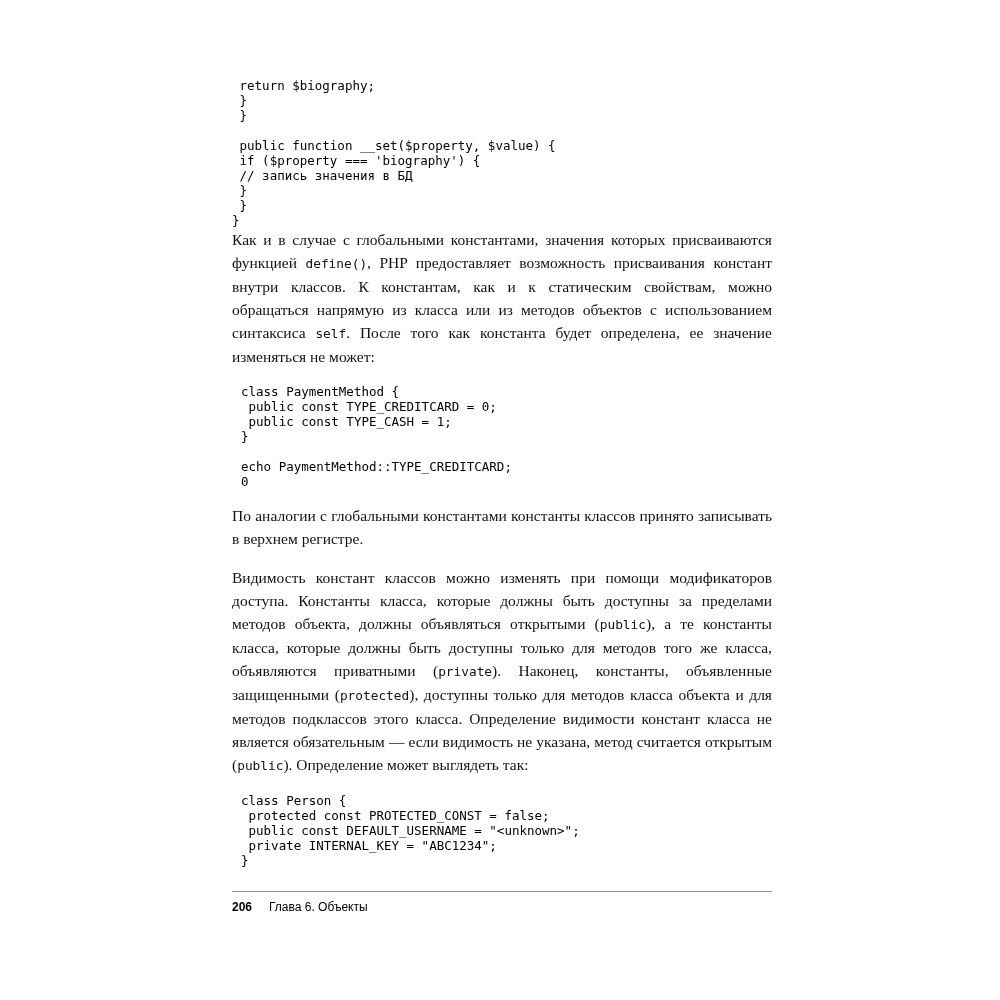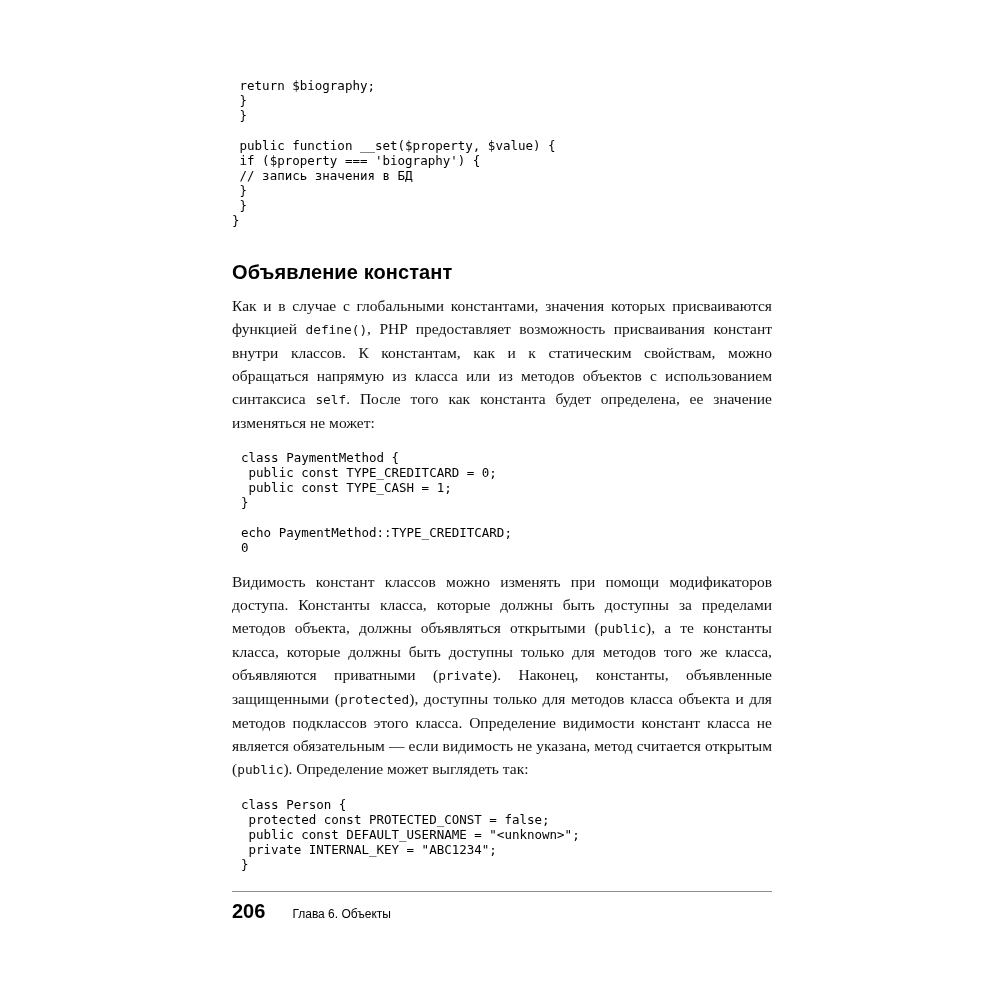--- a/index.html
+++ b/index.html
@@ -68,59 +68,59 @@
     height: 0;
     margin-bottom: 8px;
   }
   .footer-line {
     display: flex;
     align-items: baseline;
   }
   .page-number {
     font-family: "Liberation Sans", sans-serif;
     font-weight: 700;
-    font-size: 20px;
+    font-size: 12px;
     color: #000000;
   }
   .chapter-title {
     font-family: "Liberation Sans", sans-serif;
     font-size: 12px;
     color: #000000;
-    margin-left: 27px;
+    margin-left: 17px;
   }
 </style>
 </head>
 <body>
 
 <div class="page">
   <div class="content">
 
     <pre class="code first"> return $biography;
  }
  }
 
  public function __set($property, $value) {
  if ($property === 'biography') {
  // запись значения в БД
  }
  }
 }</pre>
 
-    <h1 class="heading">Объявление констант</h1>
 
     <p class="body">Как и в случае с глобальными константами, значения которых присваиваются функцией <code>define()</code>, PHP предоставляет возможность присваивания констант внутри классов. К константам, как и к статическим свойствам, можно обращаться напрямую из класса или из методов объектов с использованием синтаксиса <code>self</code>. После того как константа будет определена, ее значение изменяться не может:</p>
 
     <pre class="code mid">class PaymentMethod {
  public const TYPE_CREDITCARD = 0;
  public const TYPE_CASH = 1;
 }
 
 echo PaymentMethod::TYPE_CREDITCARD;
 0</pre>
 
+    <p class="body">По аналогии с глобальными константами константы классов принято записывать в верхнем регистре.</p>
 
     <p class="body">Видимость констант классов можно изменять при помощи модификаторов доступа. Константы класса, которые должны быть доступны за пределами методов объекта, должны объявляться открытыми (<code>public</code>), а те константы класса, которые должны быть доступны только для методов того же класса, объявляются приватными (<code>private</code>). Наконец, константы, объявленные защищенными (<code>protected</code>), доступны только для методов класса объекта и для методов подклассов этого класса. Определение видимости констант класса не является обязательным — если видимость не указана, метод считается открытым (<code>public</code>). Определение может выглядеть так:</p>
 
     <pre class="code mid">class Person {
  protected const PROTECTED_CONST = false;
  public const DEFAULT_USERNAME = "&lt;unknown&gt;";
  private INTERNAL_KEY = "ABC1234";
 }</pre>
 
   </div>

